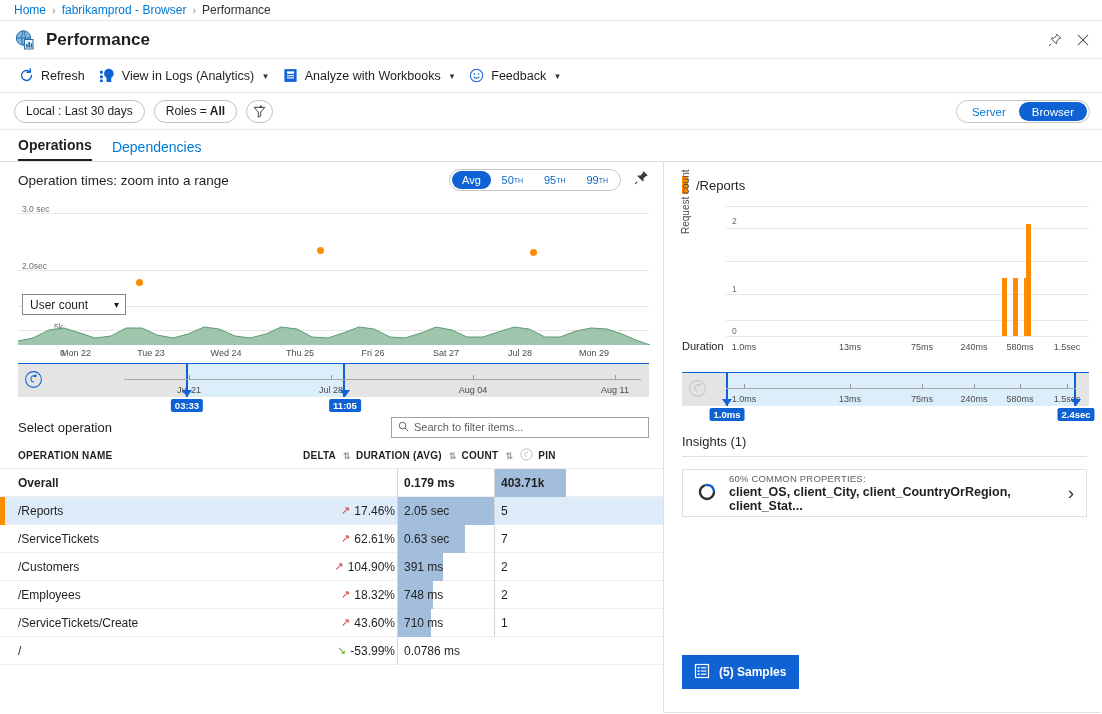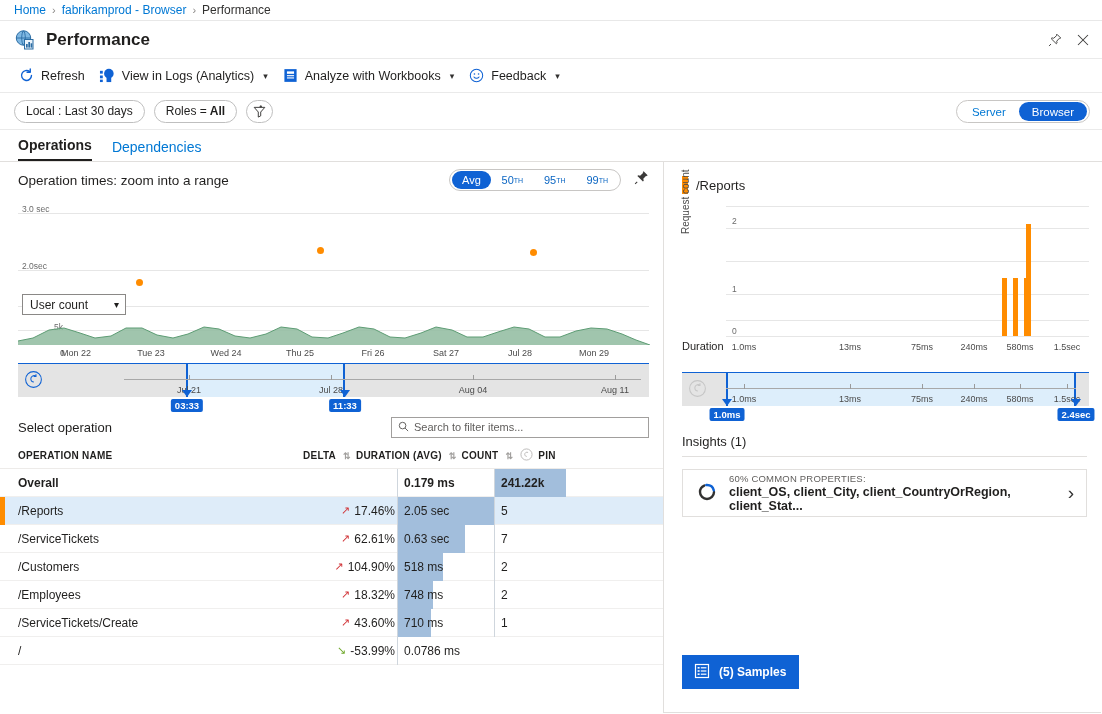--- a/index.html
+++ b/index.html
@@ -441,21 +441,21 @@
         <div class="rtickmark" style="left:313px;"></div>
         <div class="rtickmark" style="left:455px;"></div>
         <div class="rtickmark" style="left:597px;"></div>
         <span class="rtick" style="left:171px;">Jul 21</span>
         <span class="rtick" style="left:313px;">Jul 28</span>
         <span class="rtick" style="left:455px;">Aug 04</span>
         <span class="rtick" style="left:597px;">Aug 11</span>
         <div class="handle-arrow" style="left:169px;"></div>
         <div class="handle-flag" style="left:169px;">03:33</div>
         <div class="handle-arrow" style="left:327px;"></div>
-        <div class="handle-flag" style="left:327px;">11:33</div>
+        <div class="handle-flag" style="left:327px;">11:05</div>
         <span class="reset-ico">
           <svg width="19" height="19" viewBox="0 0 20 20">
               <circle cx="10" cy="10" r="8.3" fill="none" stroke="#0f62d4" stroke-width="1.1"></circle>
               <path d="M12.4 6.3c-2.6-1.1-5.2.5-5.2 3 0 2.1 1.6 3.3 3.2 3.3" stroke="#0f62d4" stroke-width="1.1" fill="none"></path>
               <path d="M12.6 4.4v2.3h-2.3" stroke="#0f62d4" stroke-width="1.1" fill="none"></path>
             </svg>
         </span>
       </div>
 
       <div class="selop-row">
@@ -490,21 +490,21 @@
 
       <div class="tbody">
         <div class="trow overall">
           <span class="c-name">Overall</span>
           <span class="c-delta"></span>
           <span class="c-dur">
             <span class="cellval">0.179 ms</span>
           </span>
           <span class="c-cnt">
             <span class="bar" style="width:71px;"></span>
-            <span class="cellval">241.22k</span>
+            <span class="cellval">403.71k</span>
           </span>
         </div>
 
         <div class="trow selected">
           <span class="sel-marker"></span>
           <span class="c-name">/Reports</span>
           <span class="c-delta">
             <span class="arrow-up">↗</span>
             <span>17.46%</span>
           </span>
@@ -533,21 +533,21 @@
         </div>
 
         <div class="trow">
           <span class="c-name">/Customers</span>
           <span class="c-delta">
             <span class="arrow-up">↗</span>
             <span>104.90%</span>
           </span>
           <span class="c-dur">
             <span class="bar" style="width:45px;"></span>
-            <span class="cellval">518 ms</span>
+            <span class="cellval">391 ms</span>
           </span>
           <span class="c-cnt">
             <span class="cellval">2</span>
           </span>
         </div>
 
         <div class="trow">
           <span class="c-name">/Employees</span>
           <span class="c-delta">
             <span class="arrow-up">↗</span>

